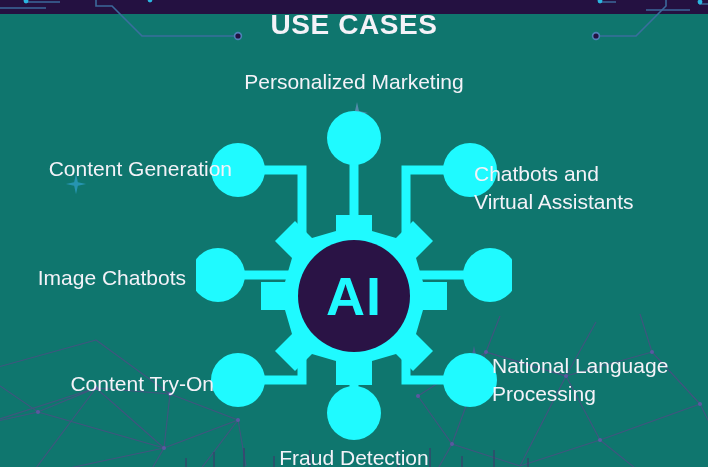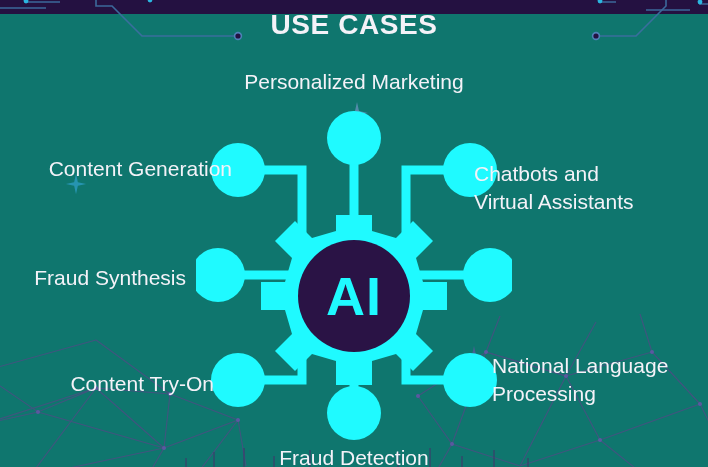--- a/index.html
+++ b/index.html
@@ -240,21 +240,21 @@
       <circle cx="42" cy="272" r="27" fill="#1ffaff"></circle>
       <circle cx="274" cy="272" r="27" fill="#1ffaff"></circle>
       <circle cx="158" cy="305" r="27" fill="#1ffaff"></circle>
     </g>
   </svg>
 
   <div class="label lbl-center" id="label-personalized-marketing" style="color: rgb(244, 242, 248);">Personalized Marketing</div>
 
   <div class="label lbl-left" id="label-content-generation" style="color: rgb(244, 242, 248); padding-left: 16px;">Content Generation</div>
 
-  <div class="label lbl-left" id="label-image-synthesis" style="color: rgb(244, 242, 248);">Fraud Synthesis</div>
+  <div class="label lbl-left" id="label-image-synthesis" style="color: rgb(244, 242, 248);">Image Chatbots</div>
 
   <div class="label lbl-left" id="label-virtual-try-on" style="color: rgb(244, 242, 248);">Content Try-On</div>
 
   <div class="label lbl-center" id="label-fraud-detection" style="color: rgb(244, 242, 248);">Fraud Detection</div>
 
   <div class="label lbl-right" id="label-chatbots" style="color: rgb(244, 242, 248);">Chatbots and
 Virtual Assistants</div>
 
 
   <div class="label lbl-right" id="label-nlp" style="color: rgb(244, 242, 248);">National Language

